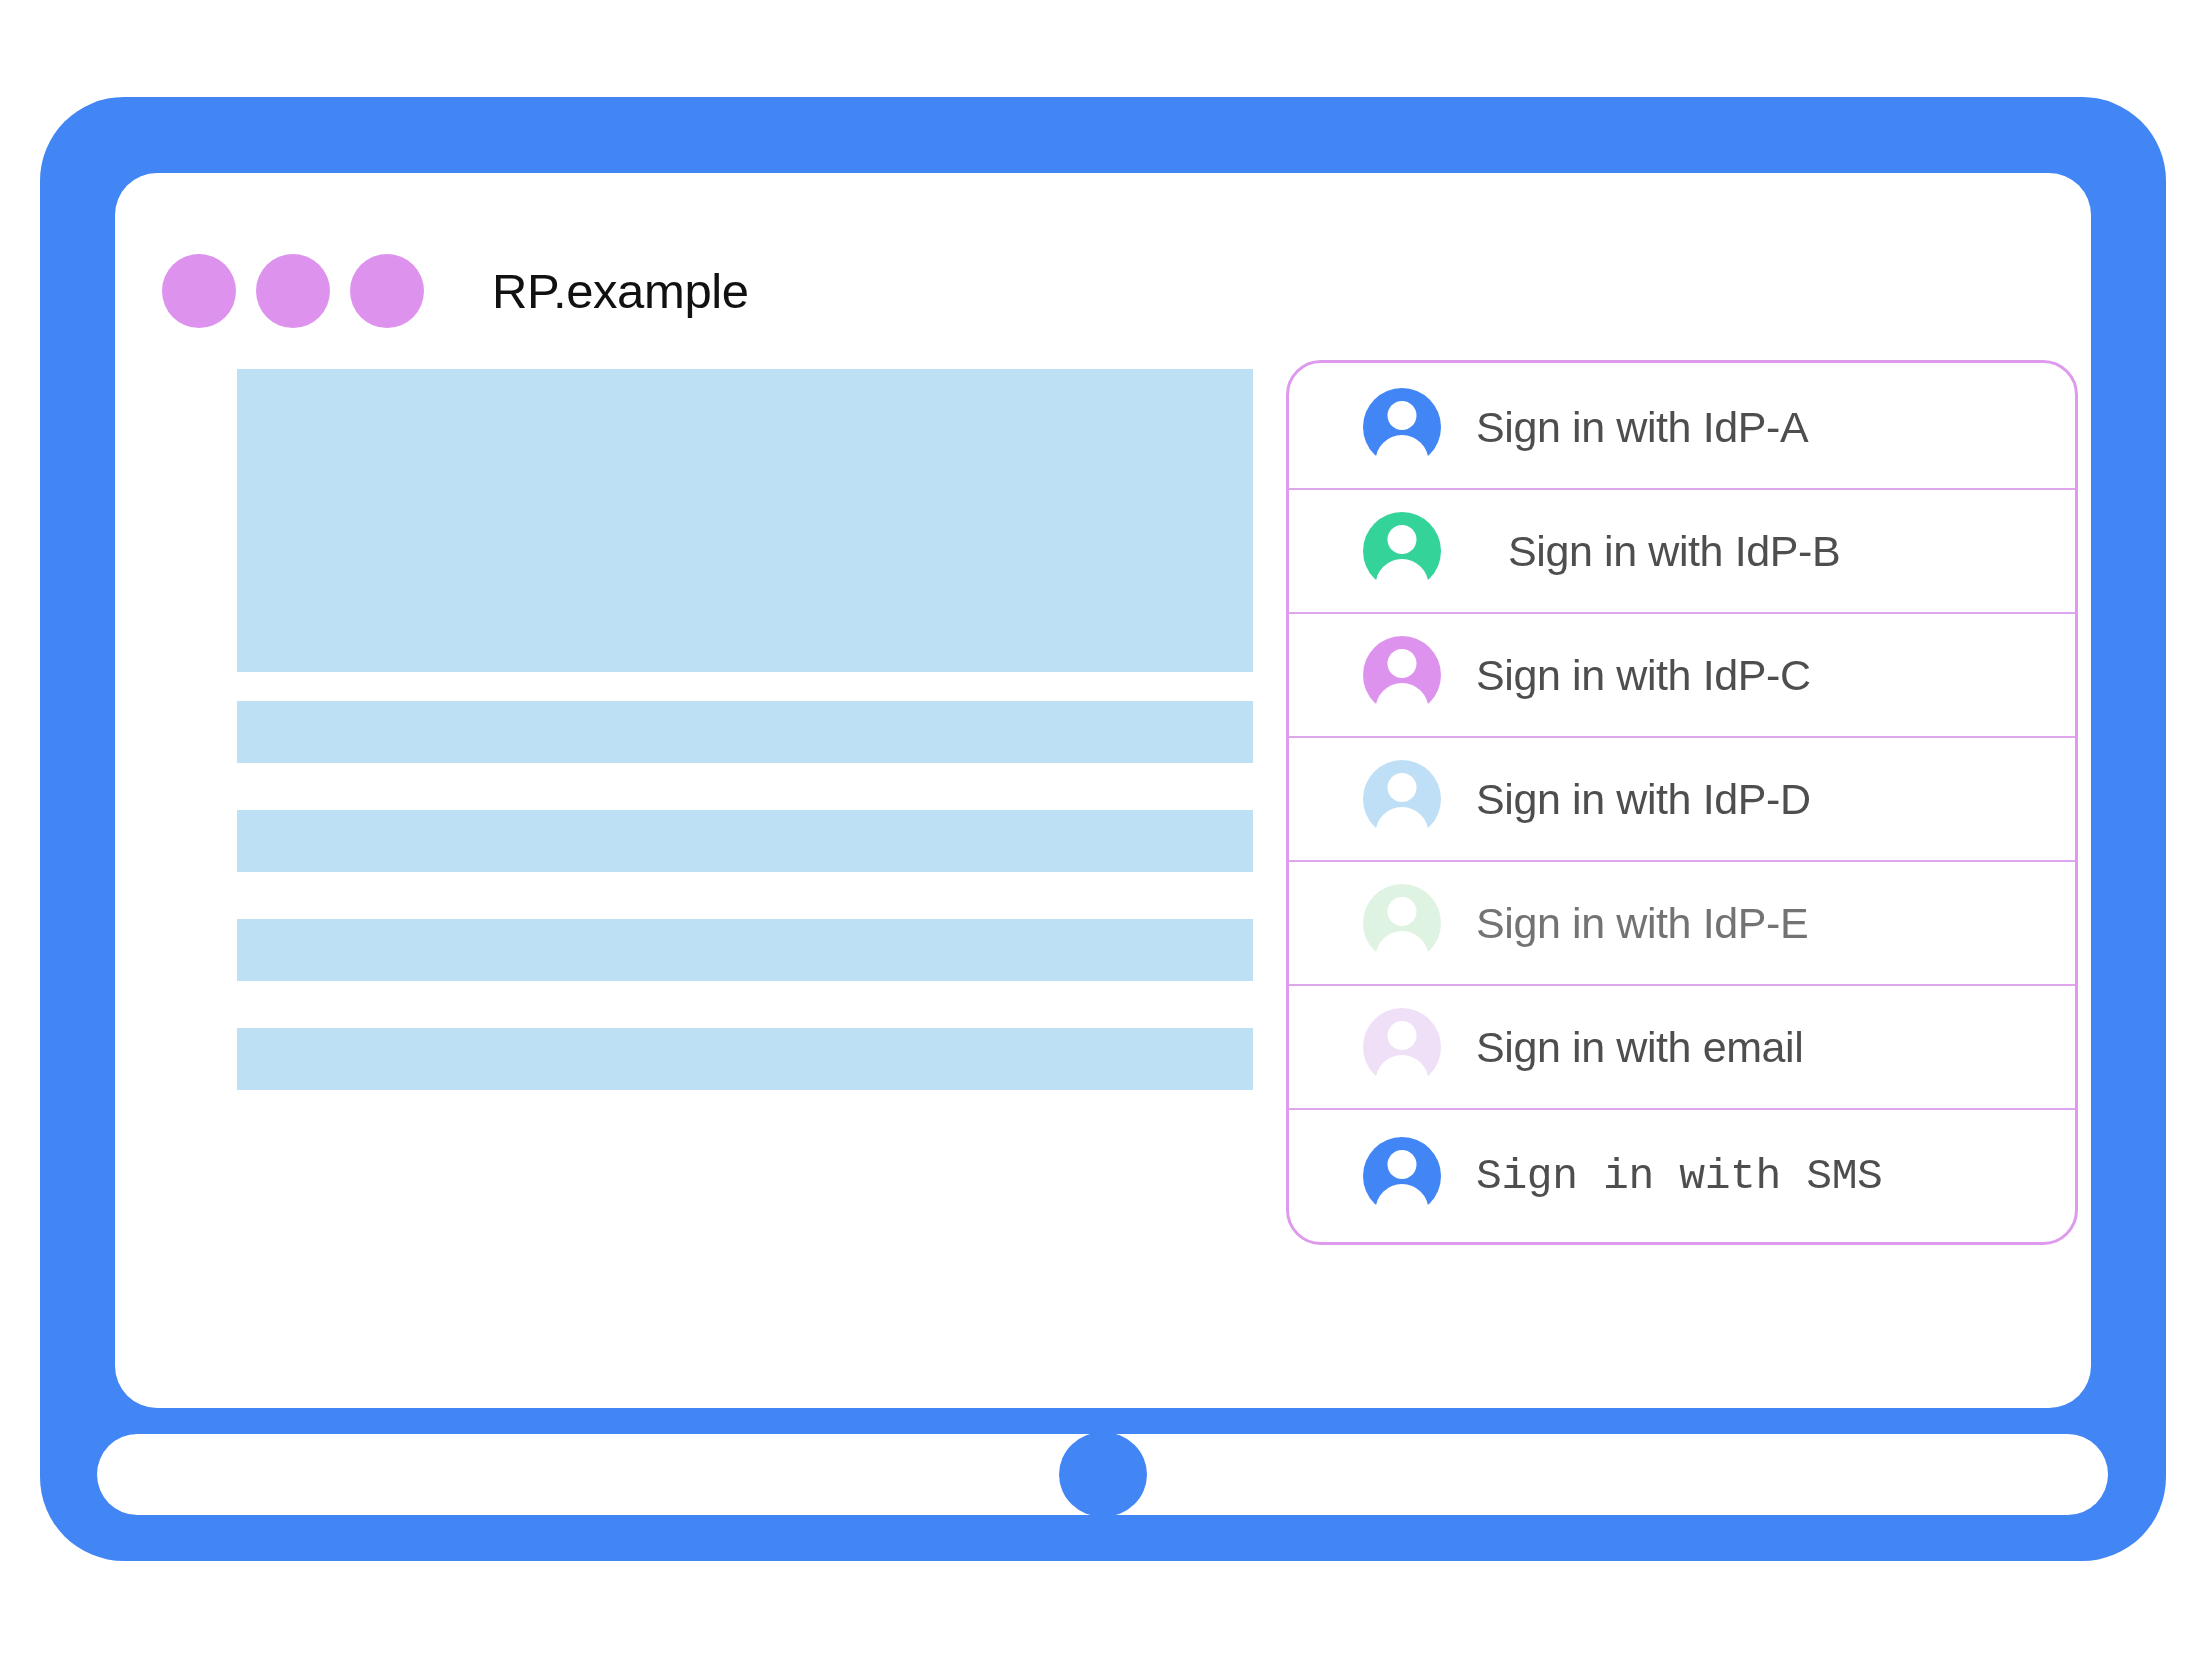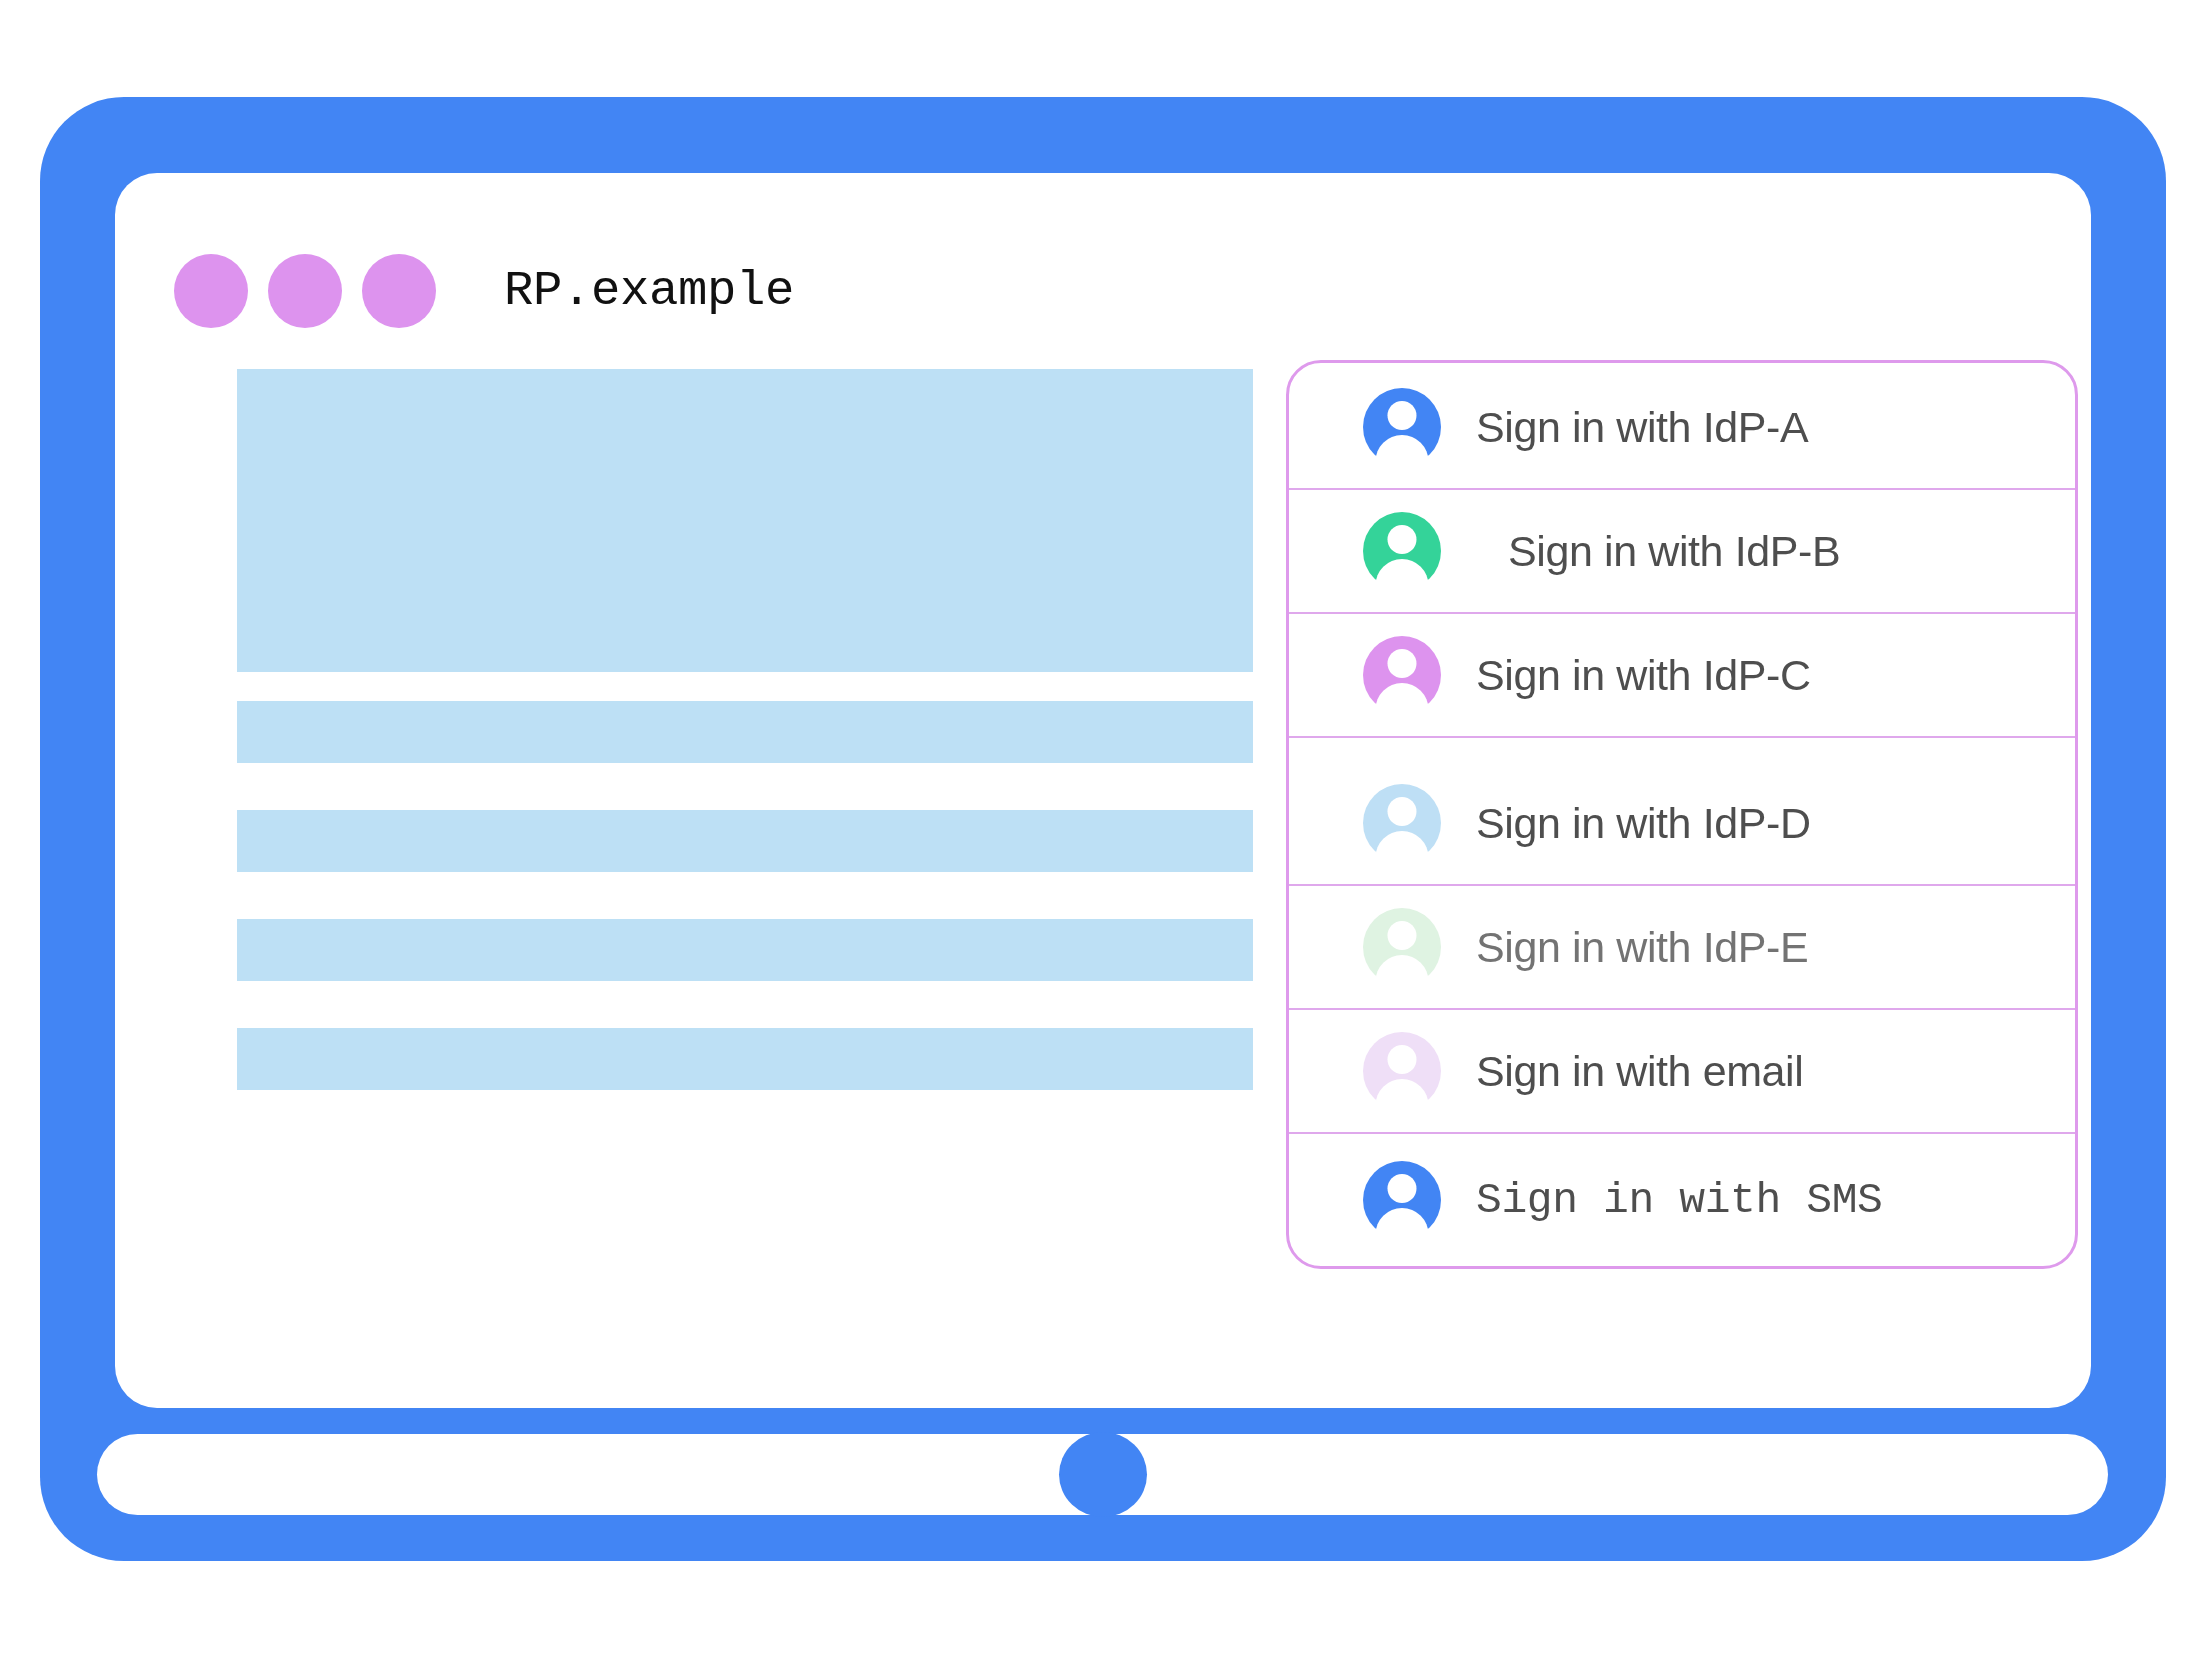--- a/index.html
+++ b/index.html
@@ -57,26 +57,25 @@
     width: 1976px;
     height: 1235px;
     background: #ffffff;
     border-radius: 42px;
     overflow: hidden;
   }
 
   
   #title-bar {
     position: absolute;
-    left: 59px;
+    left: 47px;
     top: 75px;
     height: 85px;
     display: flex;
     align-items: center;
-    font-family: Liberation Mono, monospace;
   }
   .window-dot {
     width: 74px;
     height: 74px;
     border-radius: 50%;
     background: #DD93EE;
     margin-right: 20px;
     flex: 0 0 auto;
   }
   #window-title {
@@ -202,21 +201,21 @@
       </div>
 
       <div class="signin-item" style="border-bottom-color: rgb(223, 168, 236);">
         <span class="avatar" style="background: rgb(221, 147, 238);">
           <span class="head"></span>
             <span class="body"></span>
         </span>
         <span class="signin-label" style="color: rgb(78, 78, 78);">Sign in with IdP-C</span>
       </div>
 
-      <div class="signin-item" style="border-bottom-color: rgb(223, 168, 236); margin-top: 24px;">
+      <div class="signin-item" style="border-bottom-color: rgb(223, 168, 236);">
         <span class="avatar" style="background: rgb(190, 223, 245);">
           <span class="head"></span>
             <span class="body"></span>
         </span>
         <span class="signin-label" style="color: rgb(78, 78, 78);">Sign in with IdP-D</span>
       </div>
 
       <div class="signin-item" style="border-bottom-color: rgb(223, 168, 236);">
         <span class="avatar" style="background: rgb(223, 243, 226);">
           <span class="head"></span>

